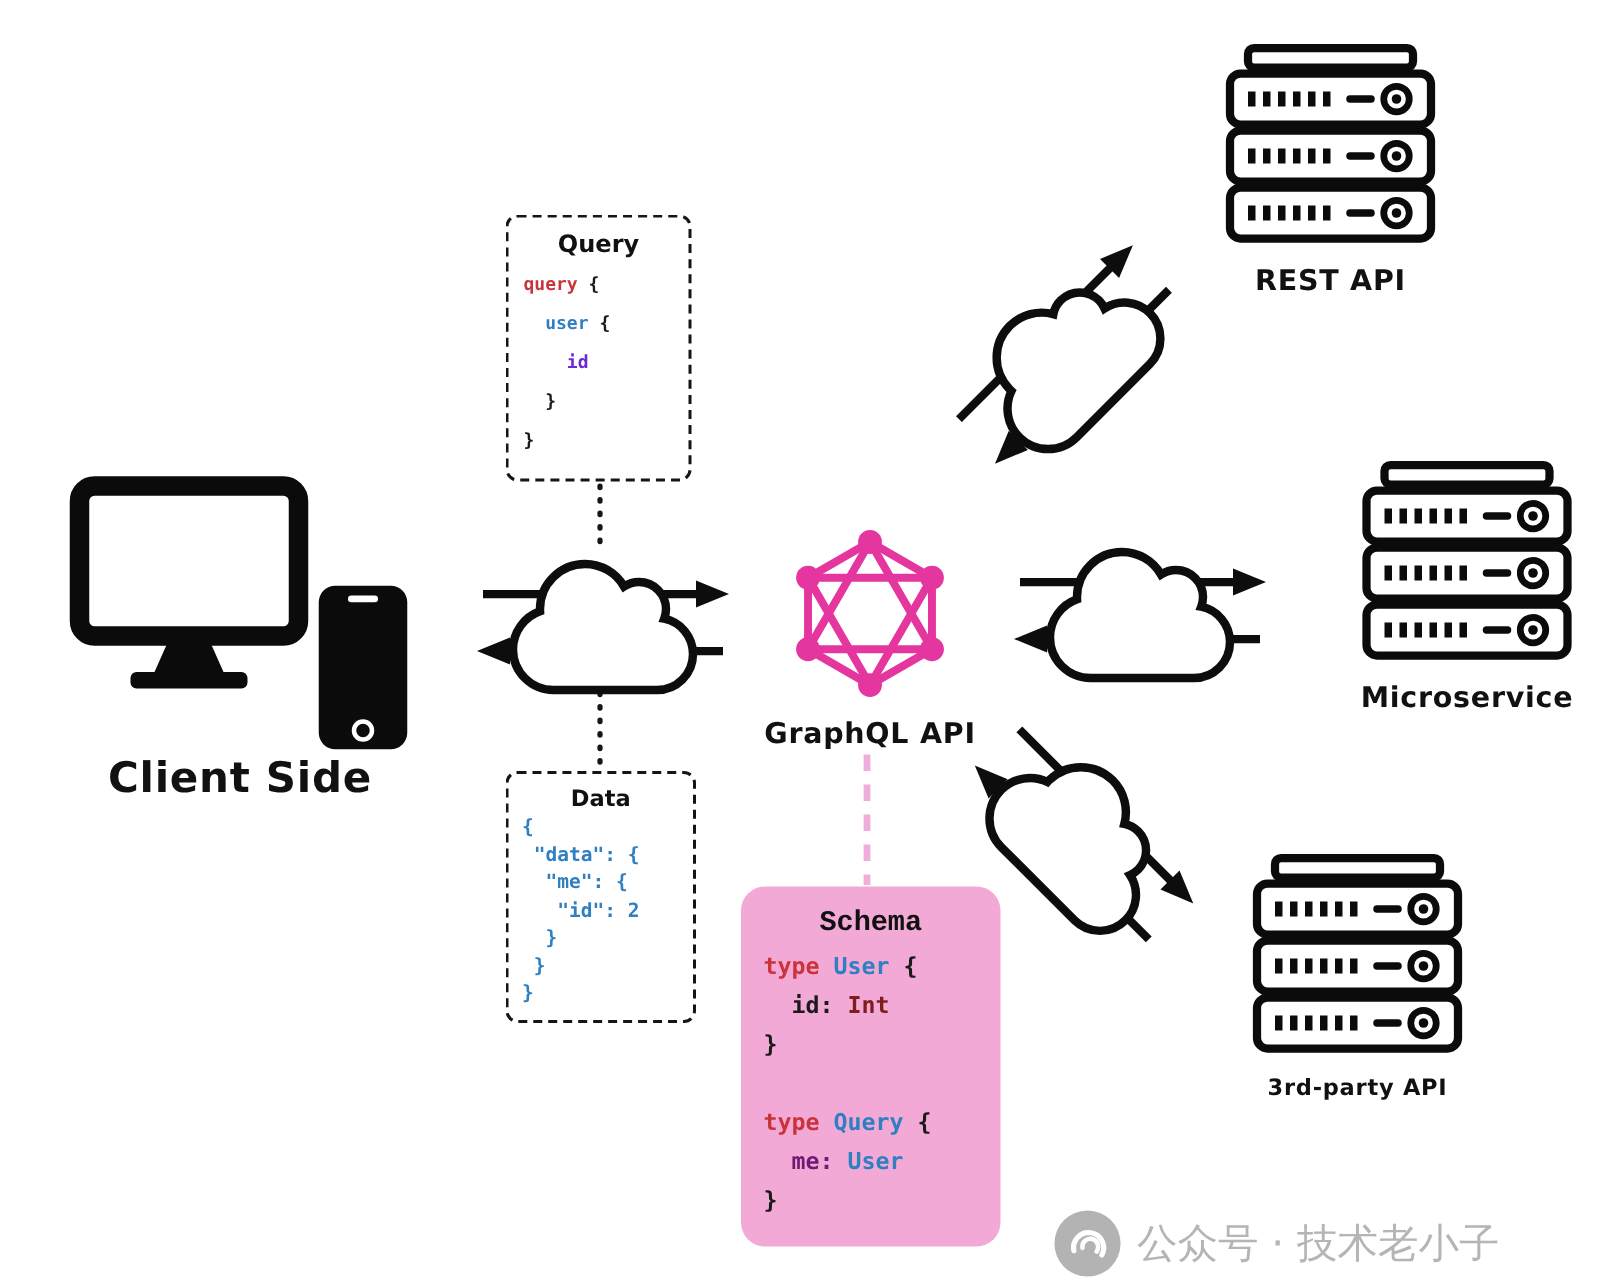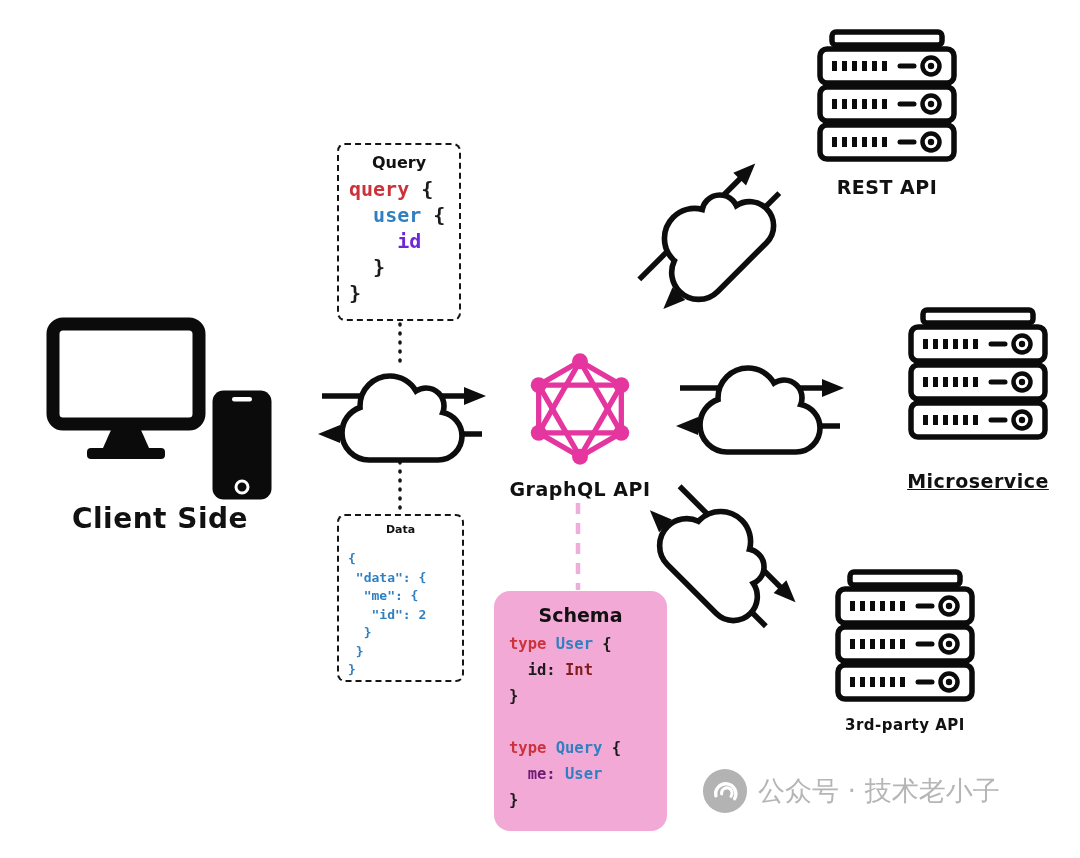--- a/index.html
+++ b/index.html
@@ -12,30 +12,30 @@
 
   .code { font-family:"DejaVu Sans Mono", monospace; font-weight:bold; }
   .code-line { white-space:pre; }
 
   .dashed-box { border:2.5px dashed #151515; border-radius:8px; background:#fff; }
   .box-title { font-weight:bold; text-align:center; color:#111; }
 
   
   #query-box { left:337px; top:143px; width:124px; height:178px; padding:8px 10px; }
   #query-box .box-title { font-size:16px; margin-bottom:4px; }
-  #query-box .code { font-size:20px; line-height:26px; }
+  #query-box .code { font-size:12px; line-height:26px; }
 
   
   #data-box { left:337px; top:514px; width:127px; height:168px; padding:7px 9px; }
-  #data-box .box-title { font-size:11px; margin-bottom:14px; }
+  #data-box .box-title { font-size:15px; margin-bottom:2px; }
   #data-box .code { font-size:13px; line-height:18.5px; }
 
   
   #schema-box { left:494px; top:591px; width:173px; height:240px; background:var(--schema-bg); border-radius:16px; padding:13px 15px; }
-  #schema-box .box-title { font-size:19px; margin-bottom:5px; }
+  #schema-box .box-title { font-size:19px; margin-bottom:5px;font-family:Liberation Mono, monospace; }
   #schema-box .code { font-size:15.5px; line-height:26px; }
 
   
   .dotted { stroke:#161616; stroke-width:3.5; stroke-dasharray:1 8; stroke-linecap:round; }
   .pink-dash { stroke:var(--schema-link); stroke-width:4.5; stroke-dasharray:11 9; }
 
   
   .link-slot { width:168px; height:96px; }
   .link-slot svg { overflow:visible; display:block; }
   .rot-n45 { transform:rotate(-45deg); }
@@ -254,21 +254,21 @@
           <rect class="srv-vent" x="40" y="109" width="5" height="10"></rect>
           <rect class="srv-vent" x="50" y="109" width="5" height="10"></rect>
           <rect class="srv-vent" x="60" y="109" width="5" height="10"></rect>
           <rect class="srv-vent" x="70" y="109" width="5" height="10"></rect>
       <line class="srv-dash" x1="88" y1="114" x2="102" y2="114"></line>
       <circle class="srv-knob" cx="119" cy="114" r="8.5"></circle>
       <circle class="srv-knob-dot" cx="119" cy="114" r="3.2"></circle>
     </g>
   </svg>
 </div>
-  <div class="abs label" style="left:900px; top:470px; width:156px; font-size:19px;text-decoration:underline;">Microservice</div>
+  <div class="abs label" style="left:900px; top:454px; width:156px; font-size:19px;">Microservice</div>
 
   <div class="abs server-slot" style="left:830px; top:568px;">
   <svg viewBox="0 0 150 140" width="150" height="140">
     <rect class="srv-frame" x="20" y="4" width="110" height="13" rx="4"></rect>
     <g>
       <rect class="srv-frame" x="8" y="21" width="134" height="34" rx="7"></rect>
       <rect class="srv-vent" x="20" y="33" width="5" height="10"></rect>
           <rect class="srv-vent" x="30" y="33" width="5" height="10"></rect>
           <rect class="srv-vent" x="40" y="33" width="5" height="10"></rect>
           <rect class="srv-vent" x="50" y="33" width="5" height="10"></rect>
@@ -299,21 +299,21 @@
           <rect class="srv-vent" x="60" y="109" width="5" height="10"></rect>
           <rect class="srv-vent" x="70" y="109" width="5" height="10"></rect>
       <line class="srv-dash" x1="88" y1="114" x2="102" y2="114"></line>
       <circle class="srv-knob" cx="119" cy="114" r="8.5"></circle>
       <circle class="srv-knob-dot" cx="119" cy="114" r="3.2"></circle>
     </g>
   </svg>
 </div>
   <div class="abs label" style="left:826px; top:716px; width:158px; font-size:15px;">3rd-party API</div>
 
-  <div class="abs watermark" style="left:702px; top:768px;">
+  <div class="abs watermark" style="left:702px; top:806px;">
     <svg width="46" height="46" viewBox="0 0 48 48">
       <circle cx="24" cy="24" r="23" fill="#b3b3b3"></circle>
       <path d="M 14.5 29 a 10.5 10.5 0 1 1 19.5 3" stroke="#ffffff" stroke-width="3.6" fill="none" stroke-linecap="round"></path>
       <path d="M 20.5 27 a 5.5 5.5 0 1 1 9.8 2.6" stroke="#ffffff" stroke-width="3.2" fill="none" stroke-linecap="round"></path>
     </svg>
     <span>公众号 · 技术老小子</span>
   </div>
 
 </div>
 

